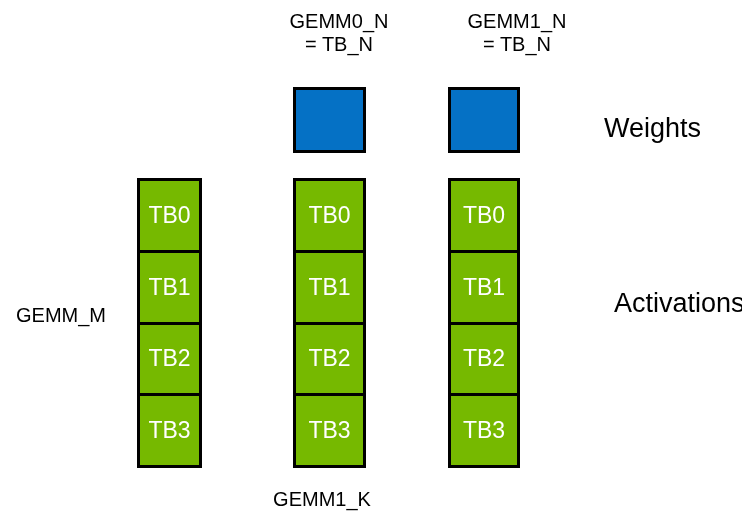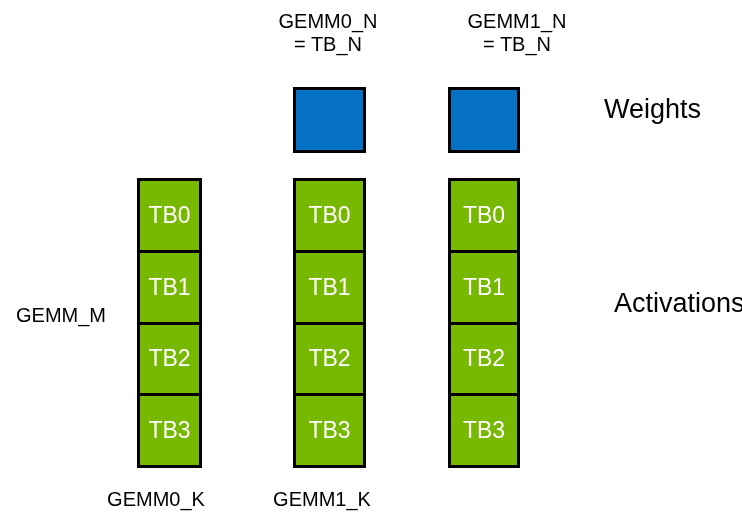--- a/index.html
+++ b/index.html
@@ -61,21 +61,21 @@
     color: var(--block_text, #fff);
     font-size: 23px;
     line-height: 1;
   }
 </style>
 </head>
 <body>
 
 <div class="canvas">
 
-  <div class="dim-label" style="left:276px; top:10px; width:104px;">
+  <div class="dim-label" style="left:287px; top:10px; width:104px;">
     <div>GEMM0_N</div>
     <div>= TB_N</div>
   </div>
   <div class="dim-label" style="left:432px; top:10px; width:104px;margin-left:33px;">
     <div>GEMM1_N</div>
     <div>= TB_N</div>
   </div>
 
   <div class="weight-block" style="left:293px; width:73px;"></div>
   <div class="weight-block" style="left:448px; width:72px;"></div>
@@ -120,19 +120,18 @@
     <div class="tb-block">
       <span class="tb-text">TB2</span>
     </div>
     <div class="tb-block">
       <span class="tb-text">TB3</span>
     </div>
   </div>
 
   <div class="dim-label" style="left:10px; top:304px; width:102px;text-align:center;">GEMM_M</div>
 
-  <div class="side-label" style="left:604px; top:96px;">Weights</div>
+  <div class="side-label" style="left:604px; top:115px;">Weights</div>
   <div class="side-label" style="left:598px; top:290px;margin-left:16px;">Activations</div>
 
-  <div class="dim-label" style="left:101px; top:488px; width:110px;">GEMM0_K</div>
   <div class="dim-label" style="left:267px; top:488px; width:110px;">GEMM1_K</div>
 
 </div>
 
 </body></html>

